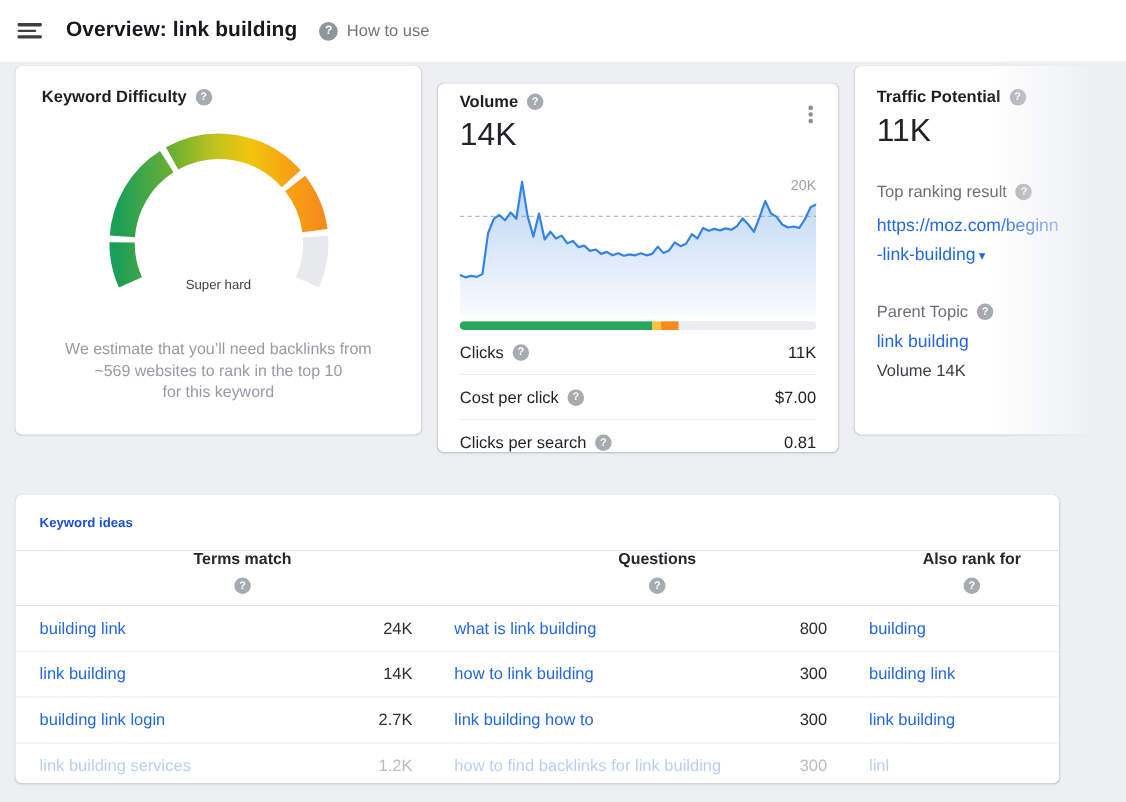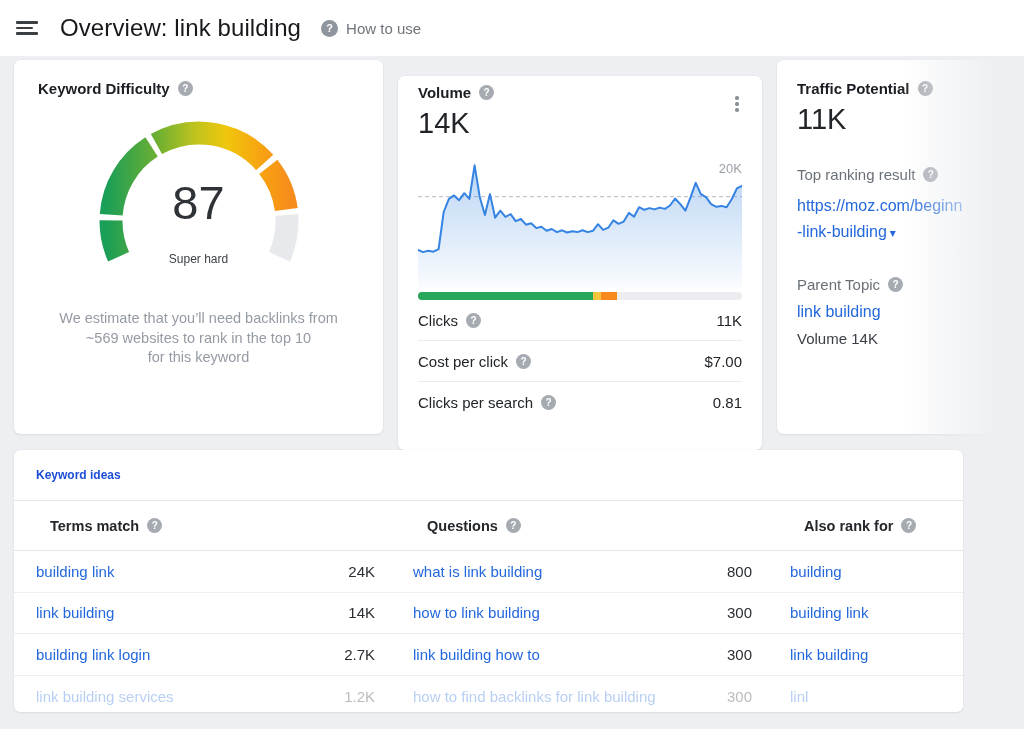--- a/index.html
+++ b/index.html
@@ -14,36 +14,36 @@
   
   .app-header {
     position:absolute; top:0; left:0; width:1024px; height:56px;
     background:#fff; display:flex; align-items:center;
   }
   .hamburger { margin-left:16px; width:24px; height:18px; display:flex; flex-direction:column; justify-content:center; gap:3px; cursor:pointer; }
   .hamburger i { display:block; height:2.6px; background:#3c4043; border-radius:1px; }
   .hamburger i:nth-child(1){ width:22px; }
   .hamburger i:nth-child(2){ width:17px; }
   .hamburger i:nth-child(3){ width:22px; }
-  .page-title { margin-left:20px; font-size:24px; font-weight:normal; color:#17191c; letter-spacing:.1px; }
+  .page-title { margin-left:20px; font-size:19px; font-weight:bold; color:#17191c; letter-spacing:.1px; }
   .help-badge {
     display:inline-flex; align-items:center; justify-content:center;
     width:17px; height:17px; border-radius:50%;
     background:#8f959c; color:#fff; font-size:11px; font-weight:bold; flex:none;
   }
   .help-badge.small { width:15px; height:15px; font-size:10px; background:#a6abb2; }
   .how-to-use { margin-left:8px; font-size:15px; color:#6f747b; }
   .app-header .help-badge { margin-left:20px; }
 
   
   .top-row { position:absolute; top:60px; left:14px; display:flex; gap:15px; }
   .card {
     background:#fff; border-radius:6px;
     box-shadow:0 1px 2px rgba(31,35,41,.08), 0 0 1px rgba(31,35,41,.14);
-    height:374px; position:relative;
+    height:335px; position:relative;
   }
   .card-title { font-size:15px; font-weight:bold; color:#1b1e22; display:flex; align-items:center; gap:8px; }
 
   
   .kd-card { width:369px; padding:20px 24px; }
   .gauge-wrap { position:relative; width:244px; margin:18px auto 0; height:168px; }
   .gauge-score { position:absolute; left:0; right:0; top:60px; text-align:center; font-size:47px; color:#2f3338; }
   .gauge-label { position:absolute; left:0; right:0; top:137px; text-align:center; font-size:12px; color:#3d4248; }
   .kd-estimate { margin-top:26px; text-align:center; font-size:14.5px; line-height:19.5px; color:#959ba4; }
 
@@ -87,20 +87,21 @@
   .ideas-title { font-size:12px; font-weight:bold; color:#1d4ed8; }
   .ideas-cols { display:flex; }
   .ideas-col { display:flex; flex-direction:column; }
   .ideas-col.c1 { width:377px; }
   .ideas-col.c2 { width:377px; }
   .ideas-col.c3 { width:195px; }
   .col-header {
     height:50px; display:flex; align-items:center; gap:8px;
     padding-left:36px; font-size:14.5px; font-weight:bold; color:#24272b;
     border-bottom:1px solid #e4e6ea;
+    flex-direction:column;
   }
   .kw-row {
     height:41.5px; display:flex; align-items:center;
     padding:0 16px 0 22px; border-bottom:1px solid #eceef1;
     font-size:15px;
   }
   .kw-row:nth-child(5){ border-bottom:none; }
   .kw-link { color:#2368dc; cursor:pointer; white-space:nowrap; }
   .kw-val { margin-left:auto; color:#2b2e33; }
   .kw-row.faded { opacity:.32; }
@@ -137,21 +138,20 @@
               <stop offset="0.85" stop-color="#f7a112"></stop>
               <stop offset="1" stop-color="#f68c1c"></stop>
             </linearGradient>
           </defs>
       <path d="M 41.6 141.8 A 88 88 0 0 1 34.0 105.4" fill="none" stroke-width="23" stroke="url(#kdgrad)"></path>
           <path d="M 34.2 99.8 A 88 88 0 0 1 74.6 31.9" fill="none" stroke-width="23" stroke="url(#kdgrad)"></path>
           <path d="M 79.4 29.0 A 88 88 0 0 1 187.7 47.5" fill="none" stroke-width="23" stroke="url(#kdgrad)"></path>
           <path d="M 191.3 51.8 A 88 88 0 0 1 209.3 94.6" fill="none" stroke-width="23" stroke="url(#kdgrad)"></path>
           <path d="M 209.8 100.1 A 88 88 0 0 1 202.4 141.8" fill="none" stroke-width="23" stroke="#e7e9ec"></path>
         </svg>
-      <div class="gauge-score">87</div>
       <div class="gauge-label">Super hard</div>
     </div>
     <div class="kd-estimate">
       <span>We estimate that you’ll need backlinks from</span><br>
       <span>~569 websites to rank in the top 10</span><br>
       <span>for this keyword</span>
     </div>
   </div>
 
   <div class="card vol-card">

